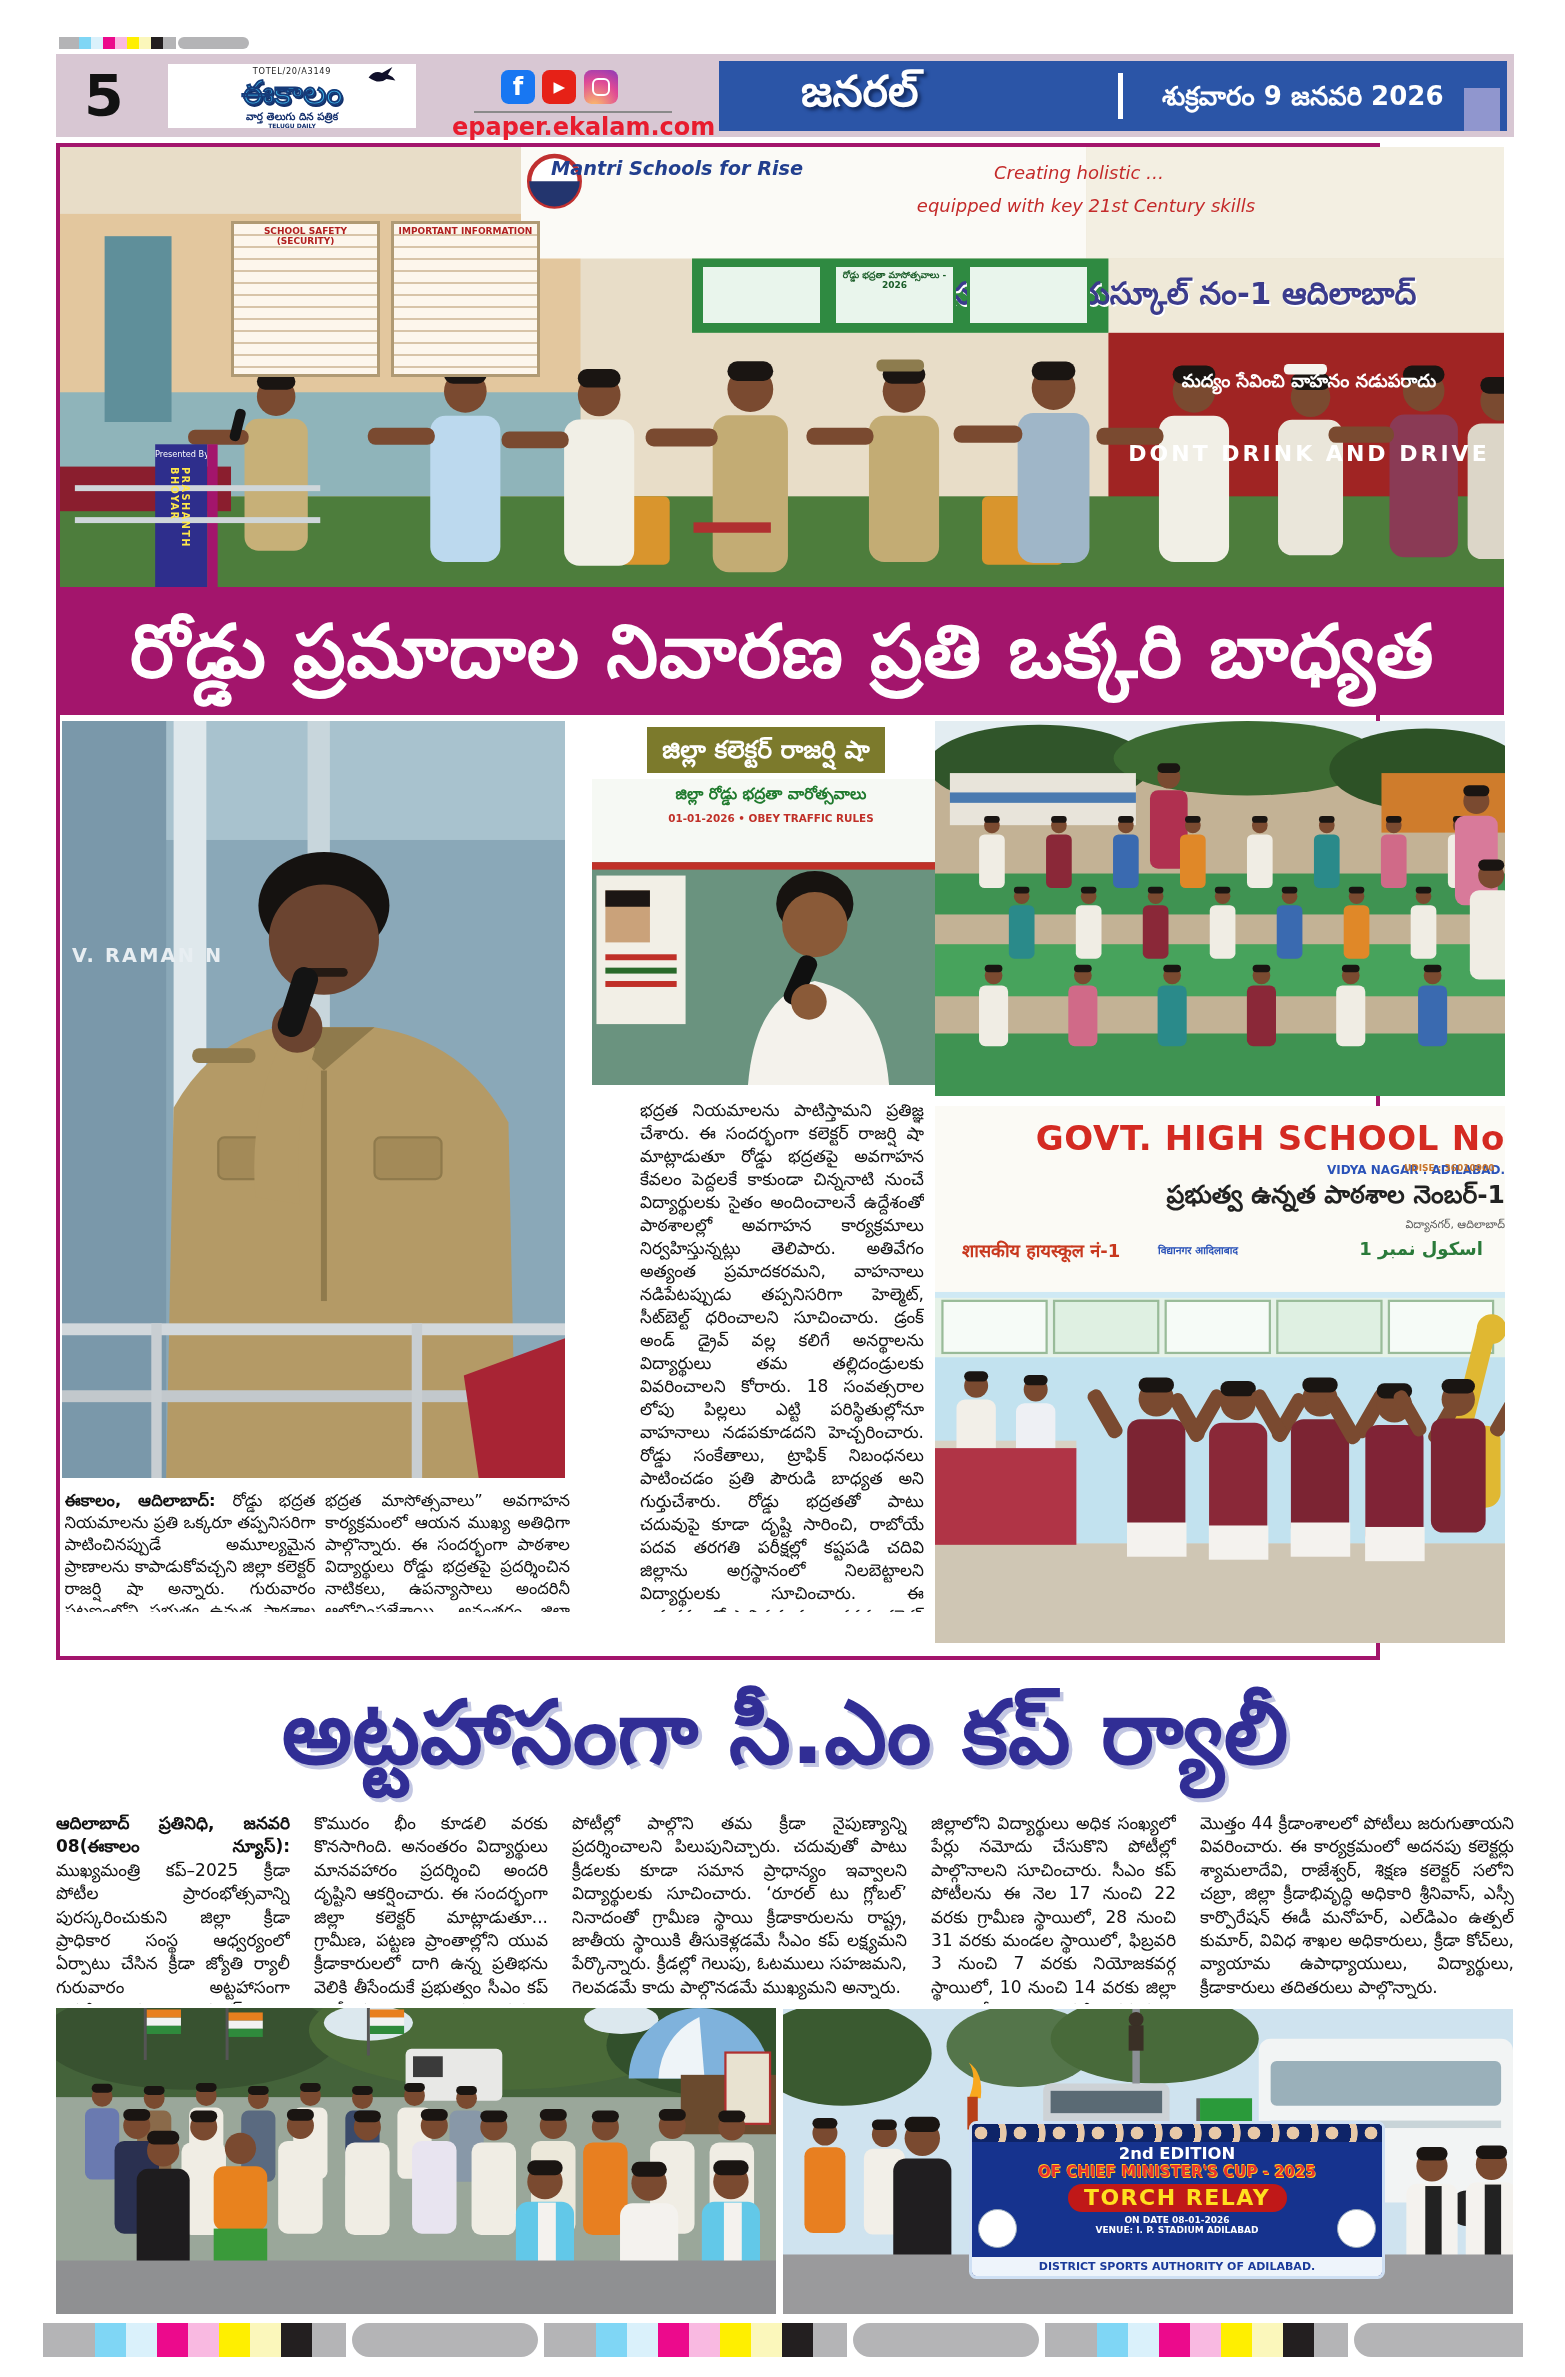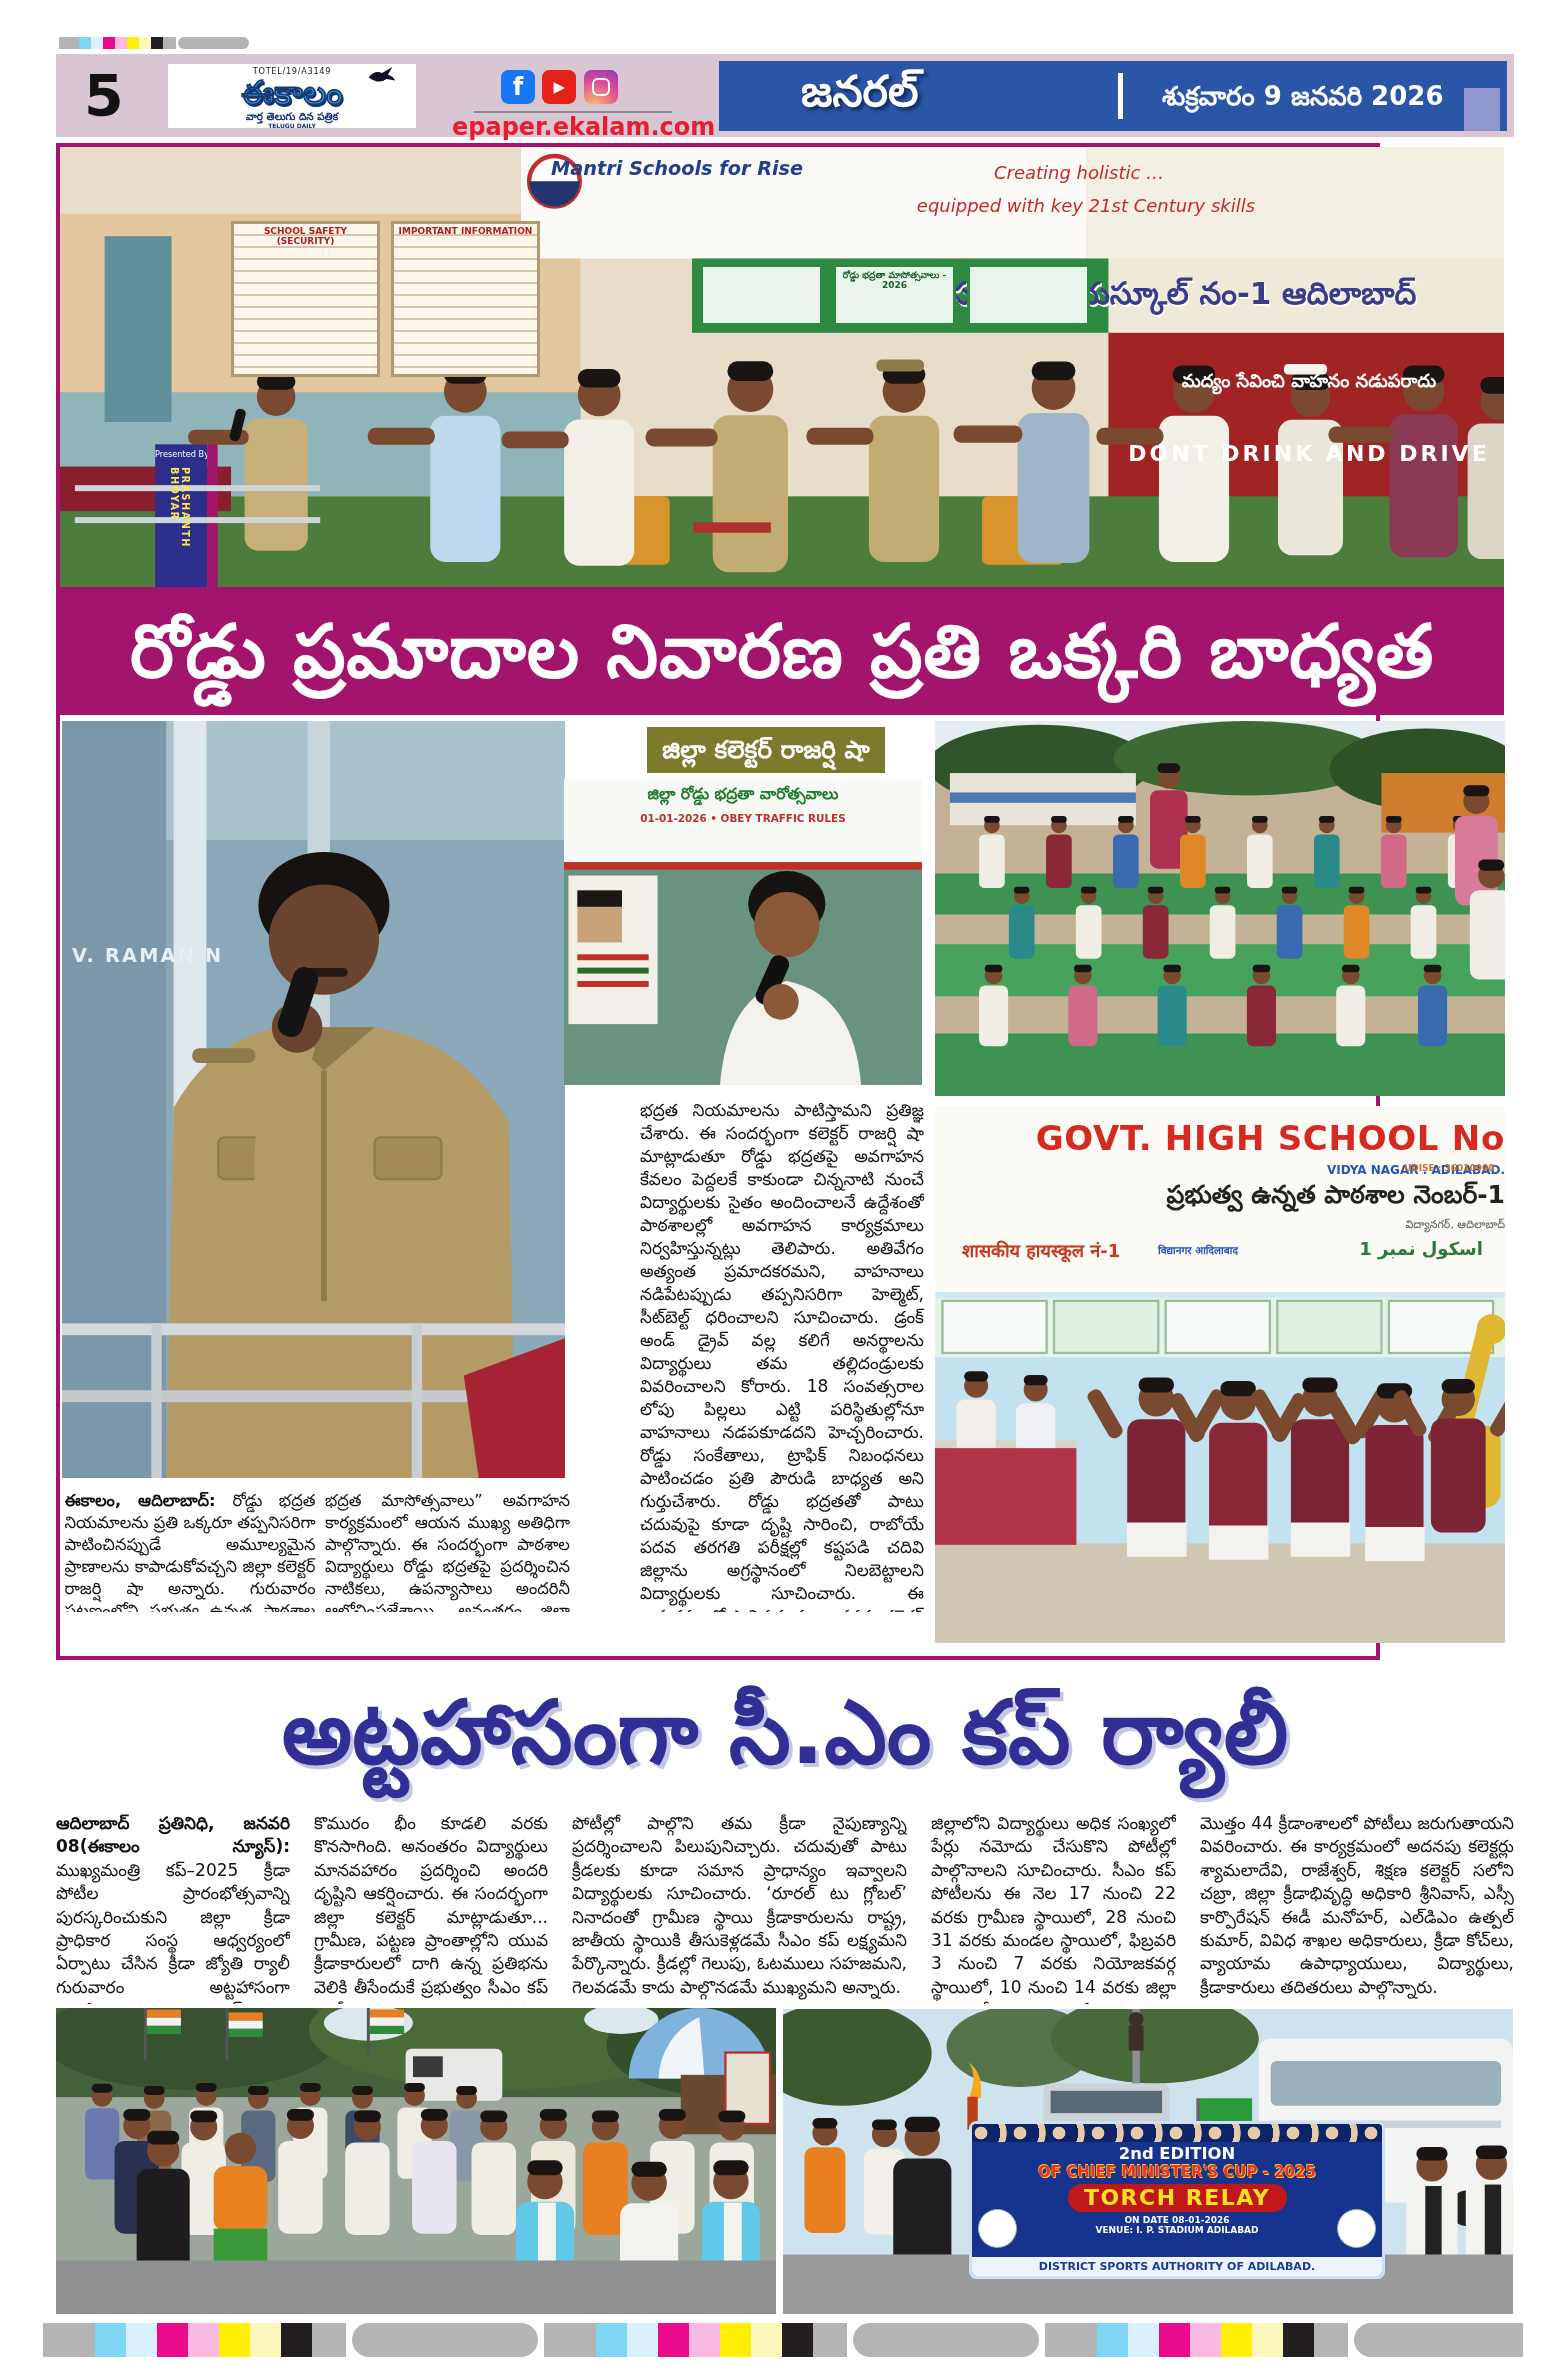--- a/index.html
+++ b/index.html
@@ -35,21 +35,21 @@
   #bsq{right:7.4px;top:27px;width:36px;height:43px;background:#9096ce}
 
   
   #a1box{left:56px;top:143px;width:1324px;height:1517px;border:4.5px solid #a3156c;background:#fff}
   .photo{overflow:hidden}
   #photo-top{left:0;top:0;width:1444px;height:440px;background:#e8ddc8}
   #headline1{left:0;top:440px;width:1444px;height:128px;background:#a3156c;color:#fff;
              font-size:74px;font-weight:bold;line-height:128px;text-align:center;white-space:nowrap;overflow:hidden;letter-spacing:0.7px}
   #kicker{left:587px;top:580px;width:238px;height:46px;background:#7c7a2c;color:#fff;font-size:24.5px;font-weight:bold;line-height:46px;text-align:center;white-space:nowrap;overflow:hidden}
   #photo-left{left:1.5px;top:574px;width:503px;height:757px;background:#8aa8b8}
-  #photo-mid{left:504px;top:632px;width:358px;height:306px;background:#6a937f}
+  #photo-mid{left:532px;top:632px;width:358px;height:306px;background:#6a937f}
   #photo-rt{left:875px;top:574px;width:570px;height:375px;background:#c3b295}
   #photo-school{left:875px;top:959px;width:570px;height:537px;background:#fbfaf5}
   #midcol{left:580px;top:952px;width:284px;height:513px;font-size:17px;line-height:23px;overflow:hidden}
   #cap-a{left:4.5px;top:1343px;width:251px;height:122px;font-size:16.4px;line-height:22px;overflow:hidden}
   #cap-b{left:265px;top:1343px;width:245px;height:122px;font-size:16.4px;line-height:22px;overflow:hidden}
 
   
   .pt-txt{position:absolute;white-space:nowrap;overflow:hidden}
   #pt-eng{left:491px;top:10.4px;width:372px;font-size:19.3px;font-weight:bold;font-style:italic;color:#223f8e}
   #pt-tag1{left:833px;top:15px;width:372px;font-size:18px;font-style:italic;color:#c42a2a;text-align:center}
@@ -139,21 +139,21 @@
       <i style="background: rgb(255, 239, 0); width: 12px; flex: 0 0 auto;"></i>
       <i style="background: rgb(251, 247, 187); width: 12px; flex: 0 0 auto;"></i>
       <i style="background: rgb(35, 31, 32); width: 12px; flex: 0 0 auto;"></i>
       <i style="background: rgb(180, 180, 182); width: 13px; flex: 0 0 auto;"></i>
       <i style="background: rgb(180, 180, 182); width: 71px; flex: 0 0 auto; border-radius: 743px; margin: 0px 2.3px;"></i>
     </div>
 
   <div id="masthead" class="abs">
     <div id="pageno" class="abs">5</div>
     <div id="logobox" class="abs">
-      <div id="regno">TOTEL/19/A3149</div>
+      <div id="regno">TOTEL/20/A3149</div>
       <div id="logotitle">ఈకాలం</div>
       <svg id="birdicon" width="30" height="16.4" viewBox="0 0 40 22">
         <path d="M2 14 q8 -10 18 -6 l14 -8 l-6 10 q6 2 10 8 l-12 -2 q-10 8 -24 -2 z" fill="#10102a"></path>
       </svg>
       <div id="logotag">వార్త తెలుగు దిన పత్రిక</div>
       <div id="logosub">TELUGU DAILY</div>
     </div>
     <div id="social" class="abs">
       <div class="ic" id="ic-fb">f</div>
       <div class="ic" id="ic-yt">▶</div>

